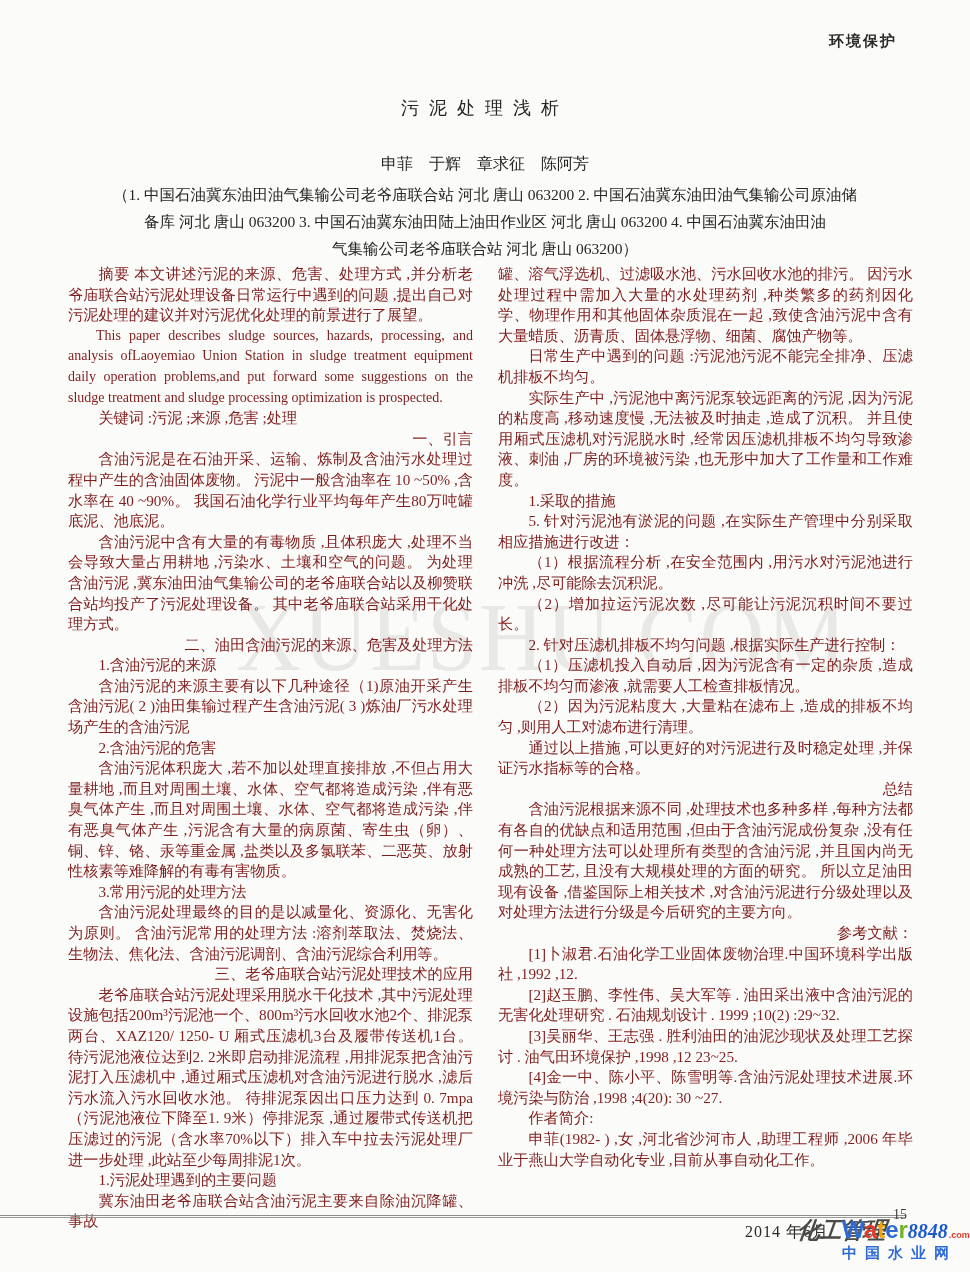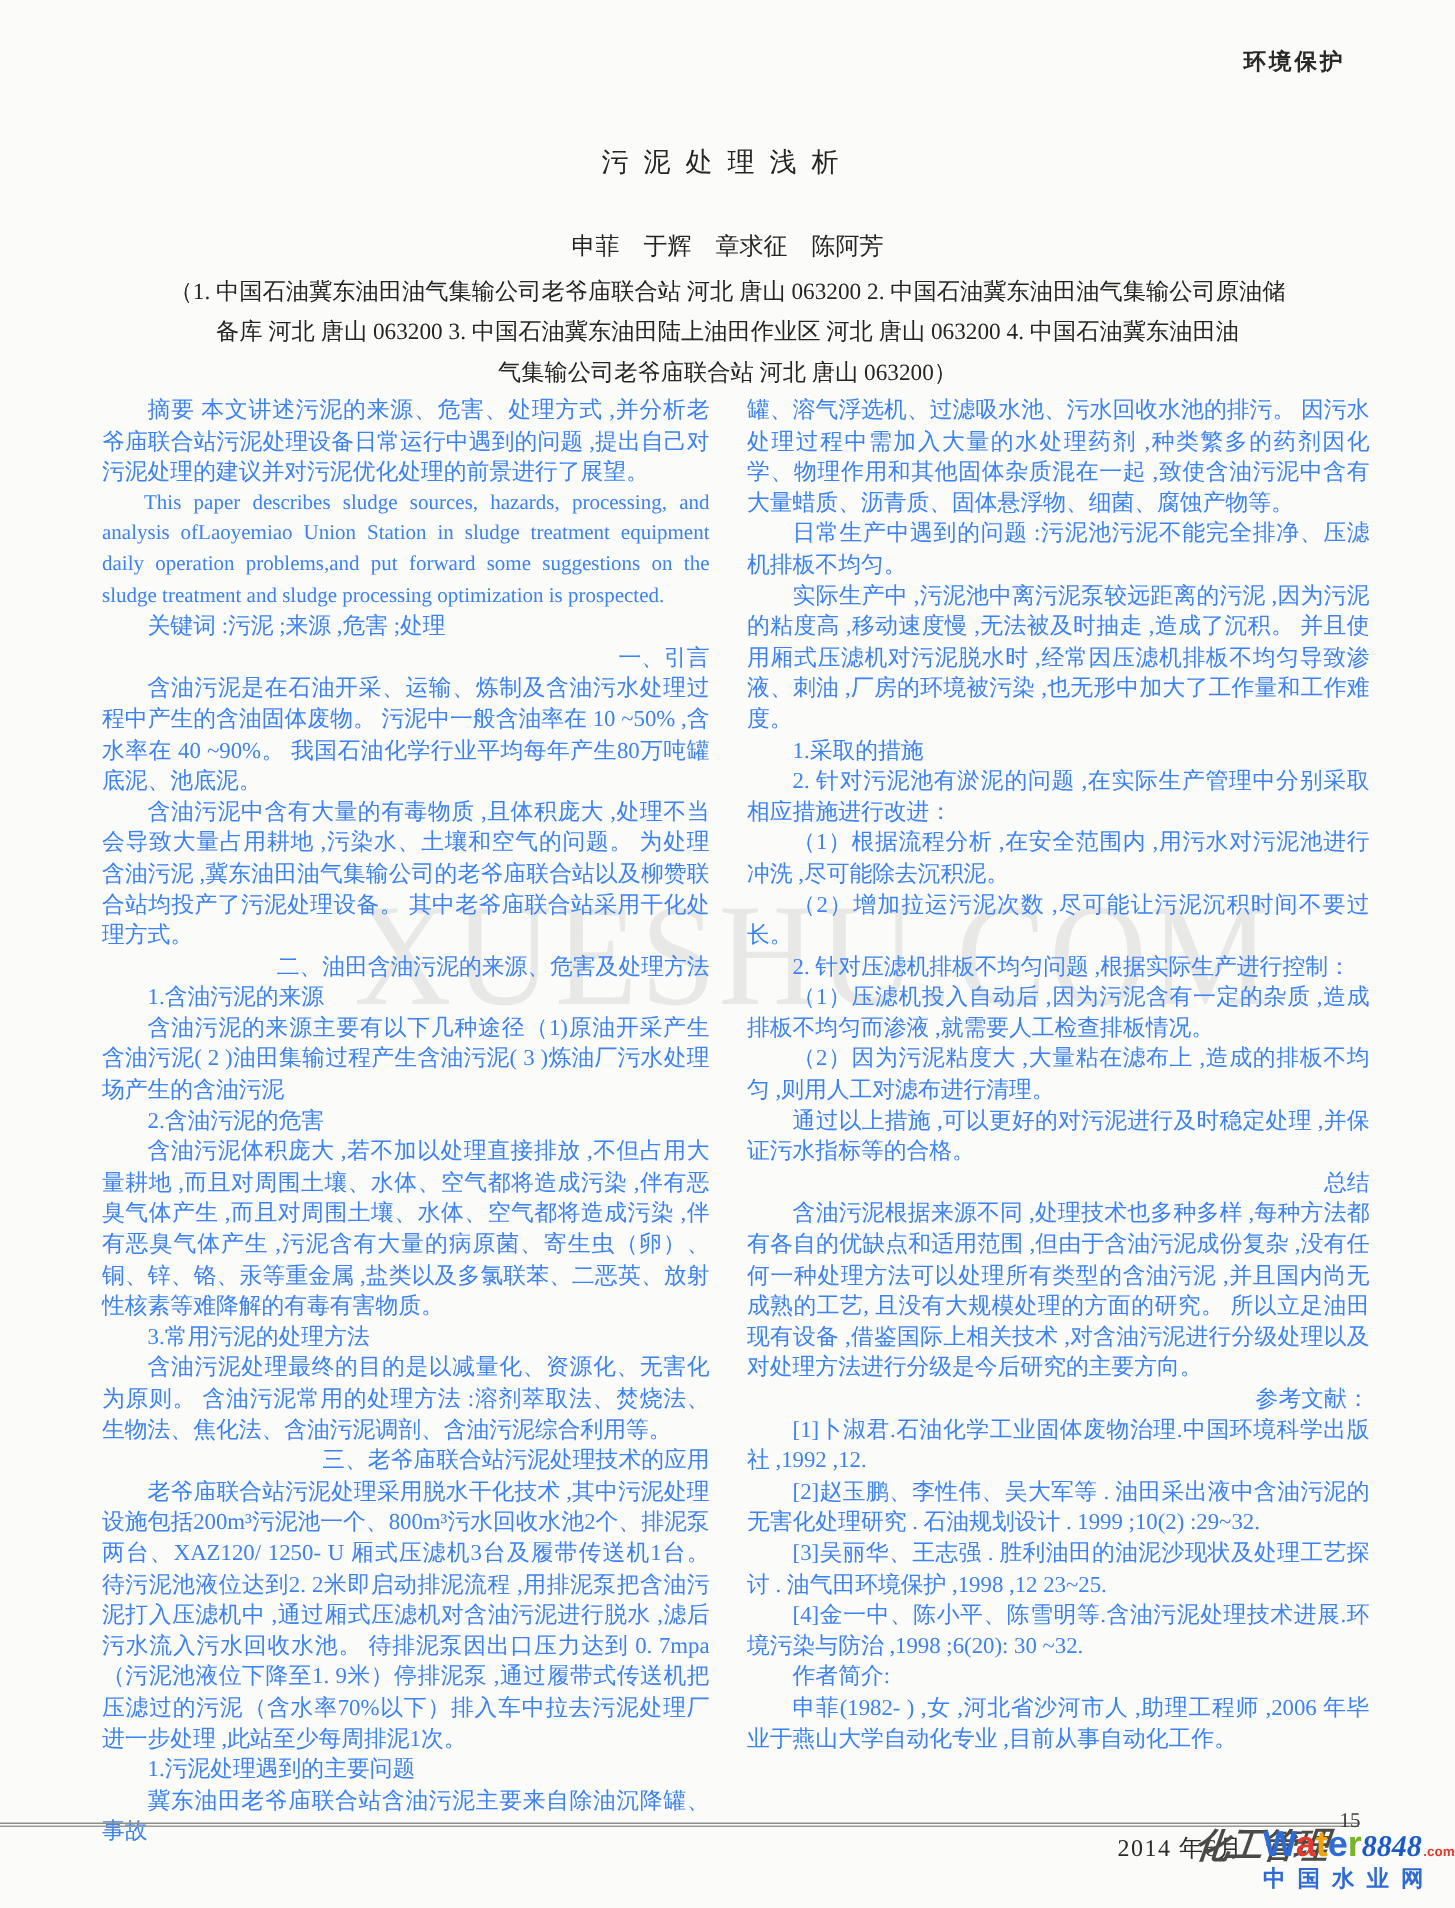--- a/index.html
+++ b/index.html
@@ -27,21 +27,21 @@
   }
   .paper-affils{
     position:absolute;top:181px;left:60px;width:850px;z-index:2;
     text-align:center;font-size:15.5px;line-height:27px;color:#262522;
   }
   
   .columns{
     position:absolute;top:264px;left:68px;width:845px;z-index:2;
     display:flex;gap:25px;
   }
-  .col{font-size:15.2px;line-height:20.6px;text-align:justify;color:#3b82f6;font-family:Liberation Serif, serif;}
+  .col{font-size:15.2px;line-height:20.6px;text-align:justify;color:#7f1d1d;font-family:Liberation Serif, serif;}
   .col-left{width:405px;}
   .col-right{width:415px;}
   .col p,.col div{margin:0;padding:0;}
   .indent{text-indent:2em;}
   .heading{text-align:right;}
   .eng{font-size:14px;line-height:20.6px;}
   
   .watermark{
     position:absolute;left:236px;top:586px;z-index:0;
     font-family:"Liberation Serif","DejaVu Serif",serif;
@@ -113,34 +113,34 @@
     <div class="heading">三、老爷庙联合站污泥处理技术的应用</div>
     <p class="indent">老爷庙联合站污泥处理采用脱水干化技术 ,其中污泥处理设施包括200m³污泥池一个、800m³污水回收水池2个、排泥泵两台、XAZ120/ 1250- U 厢式压滤机3台及履带传送机1台。 待污泥池液位达到2. 2米即启动排泥流程 ,用排泥泵把含油污泥打入压滤机中 ,通过厢式压滤机对含油污泥进行脱水 ,滤后污水流入污水回收水池。 待排泥泵因出口压力达到 0. 7mpa（污泥池液位下降至1. 9米）停排泥泵 ,通过履带式传送机把压滤过的污泥（含水率70%以下）排入车中拉去污泥处理厂进一步处理 ,此站至少每周排泥1次。</p>
     <p class="indent">1.污泥处理遇到的主要问题</p>
     <p class="indent">冀东油田老爷庙联合站含油污泥主要来自除油沉降罐、事故</p>
   </div>
   <div class="col col-right">
     <p>罐、溶气浮选机、过滤吸水池、污水回收水池的排污。 因污水处理过程中需加入大量的水处理药剂 ,种类繁多的药剂因化学、物理作用和其他固体杂质混在一起 ,致使含油污泥中含有大量蜡质、沥青质、固体悬浮物、细菌、腐蚀产物等。</p>
     <p class="indent">日常生产中遇到的问题 :污泥池污泥不能完全排净、压滤机排板不均匀。</p>
     <p class="indent">实际生产中 ,污泥池中离污泥泵较远距离的污泥 ,因为污泥的粘度高 ,移动速度慢 ,无法被及时抽走 ,造成了沉积。 并且使用厢式压滤机对污泥脱水时 ,经常因压滤机排板不均匀导致渗液、刺油 ,厂房的环境被污染 ,也无形中加大了工作量和工作难度。</p>
     <p class="indent">1.采取的措施</p>
-    <p class="indent">2. 针对污泥池有淤泥的问题 ,在实际生产管理中分别采取相应措施进行改进：</p>
+    <p class="indent">5. 针对污泥池有淤泥的问题 ,在实际生产管理中分别采取相应措施进行改进：</p>
     <p class="indent">（1）根据流程分析 ,在安全范围内 ,用污水对污泥池进行冲洗 ,尽可能除去沉积泥。</p>
     <p class="indent">（2）增加拉运污泥次数 ,尽可能让污泥沉积时间不要过长。</p>
     <p class="indent">2. 针对压滤机排板不均匀问题 ,根据实际生产进行控制：</p>
     <p class="indent">（1）压滤机投入自动后 ,因为污泥含有一定的杂质 ,造成排板不均匀而渗液 ,就需要人工检查排板情况。</p>
     <p class="indent">（2）因为污泥粘度大 ,大量粘在滤布上 ,造成的排板不均匀 ,则用人工对滤布进行清理。</p>
     <p class="indent">通过以上措施 ,可以更好的对污泥进行及时稳定处理 ,并保证污水指标等的合格。</p>
     <div class="heading">总结</div>
     <p class="indent">含油污泥根据来源不同 ,处理技术也多种多样 ,每种方法都有各自的优缺点和适用范围 ,但由于含油污泥成份复杂 ,没有任何一种处理方法可以处理所有类型的含油污泥 ,并且国内尚无成熟的工艺, 且没有大规模处理的方面的研究。 所以立足油田现有设备 ,借鉴国际上相关技术 ,对含油污泥进行分级处理以及对处理方法进行分级是今后研究的主要方向。</p>
     <div class="heading">参考文献：</div>
     <p class="indent">[1]卜淑君.石油化学工业固体废物治理.中国环境科学出版社 ,1992 ,12.</p>
     <p class="indent">[2]赵玉鹏、李性伟、吴大军等 . 油田采出液中含油污泥的无害化处理研究 . 石油规划设计 . 1999 ;10(2) :29~32.</p>
     <p class="indent">[3]吴丽华、王志强 . 胜利油田的油泥沙现状及处理工艺探讨 . 油气田环境保护 ,1998 ,12 23~25.</p>
-    <p class="indent">[4]金一中、陈小平、陈雪明等.含油污泥处理技术进展.环境污染与防治 ,1998 ;6(20): 30 ~32.</p>
+    <p class="indent">[4]金一中、陈小平、陈雪明等.含油污泥处理技术进展.环境污染与防治 ,1998 ;4(20): 30 ~27.</p>
     <p class="indent">作者简介:</p>
     <p class="indent">申菲(1982- ) ,女 ,河北省沙河市人 ,助理工程师 ,2006 年毕业于燕山大学自动化专业 ,目前从事自动化工作。</p>
   </div>
 </div>
 
 <div class="footer-rule"></div>
 <div class="footer-date">2014 年6月</div>
 <div class="journal-script">化工管理</div>
 <div class="page-frag">15</div>
 

